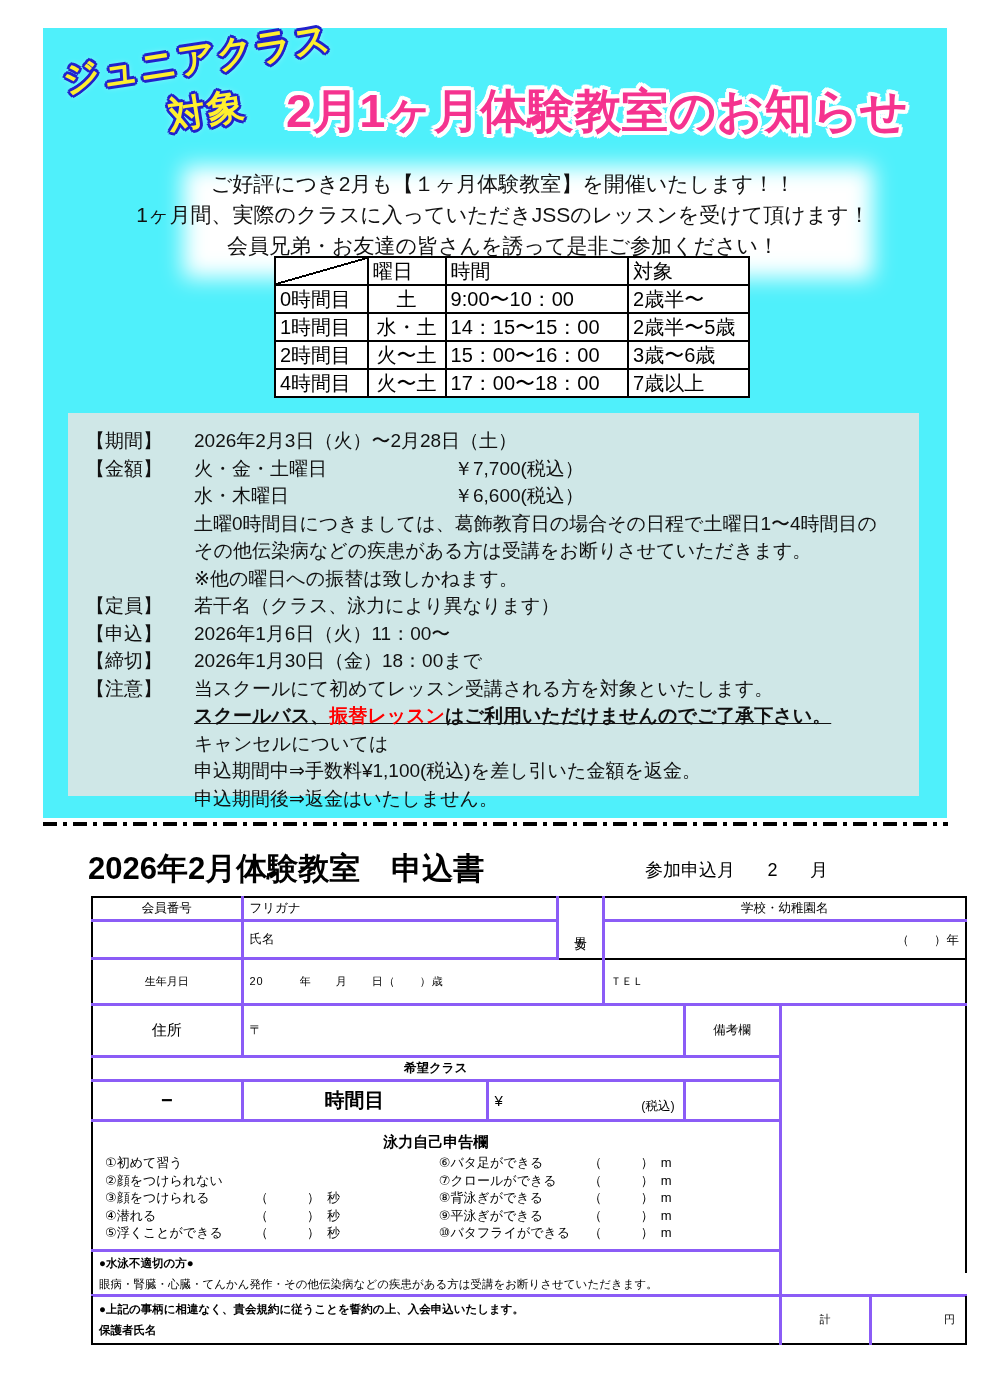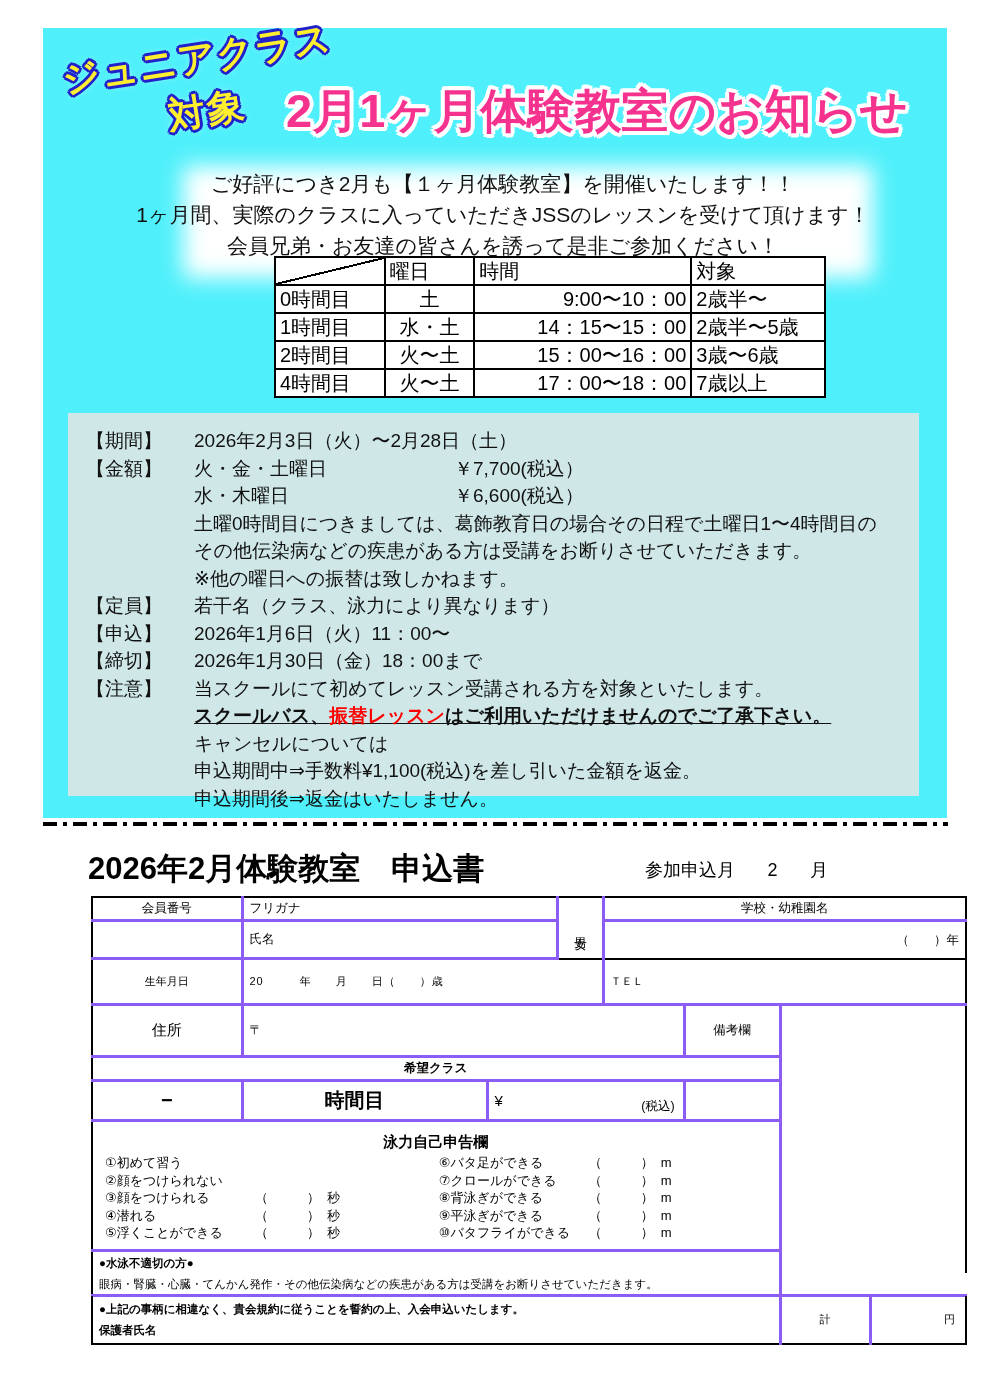--- a/index.html
+++ b/index.html
@@ -97,35 +97,35 @@
   #intro-text .l { display: block; }
 
   
   #sched-wrap {
     position: absolute;
     left: 231px; top: 228px;
     width: 552px;
   }
   table.sched {
     border-collapse: collapse;
-    width: 552px;
+    width: 476px;
     background: #fff;
     font-size: 20px;
   }
   table.sched td, table.sched th {
     border: 2px solid #000;
     padding: 1px 4px;
     font-weight: normal;
     height: 25px;
     line-height: 24px;
     white-space: nowrap;
   }
   .c-period { width: 110px; text-align: left; }
   .c-day    { width: 90px;  text-align: center; }
-  .c-time   { width: 218px; text-align: right; }
+  .c-time   { width: 218px; text-align: left; }
   .c-target { width: 134px; text-align: left; padding-left: 5px; }
   .corner {
     position: relative;
     padding: 0;
     background:
       linear-gradient(to bottom right,
         transparent 0%, transparent calc(50% - 1px),
         #000 calc(50% - 1px), #000 calc(50% + 1px),
         transparent calc(50% + 1px), transparent 100%);
   }

